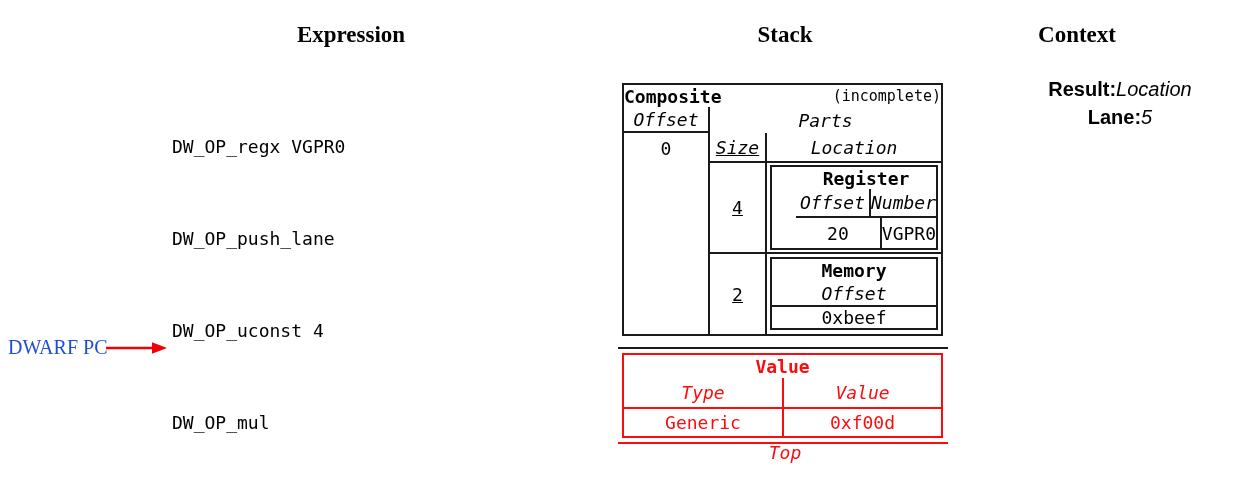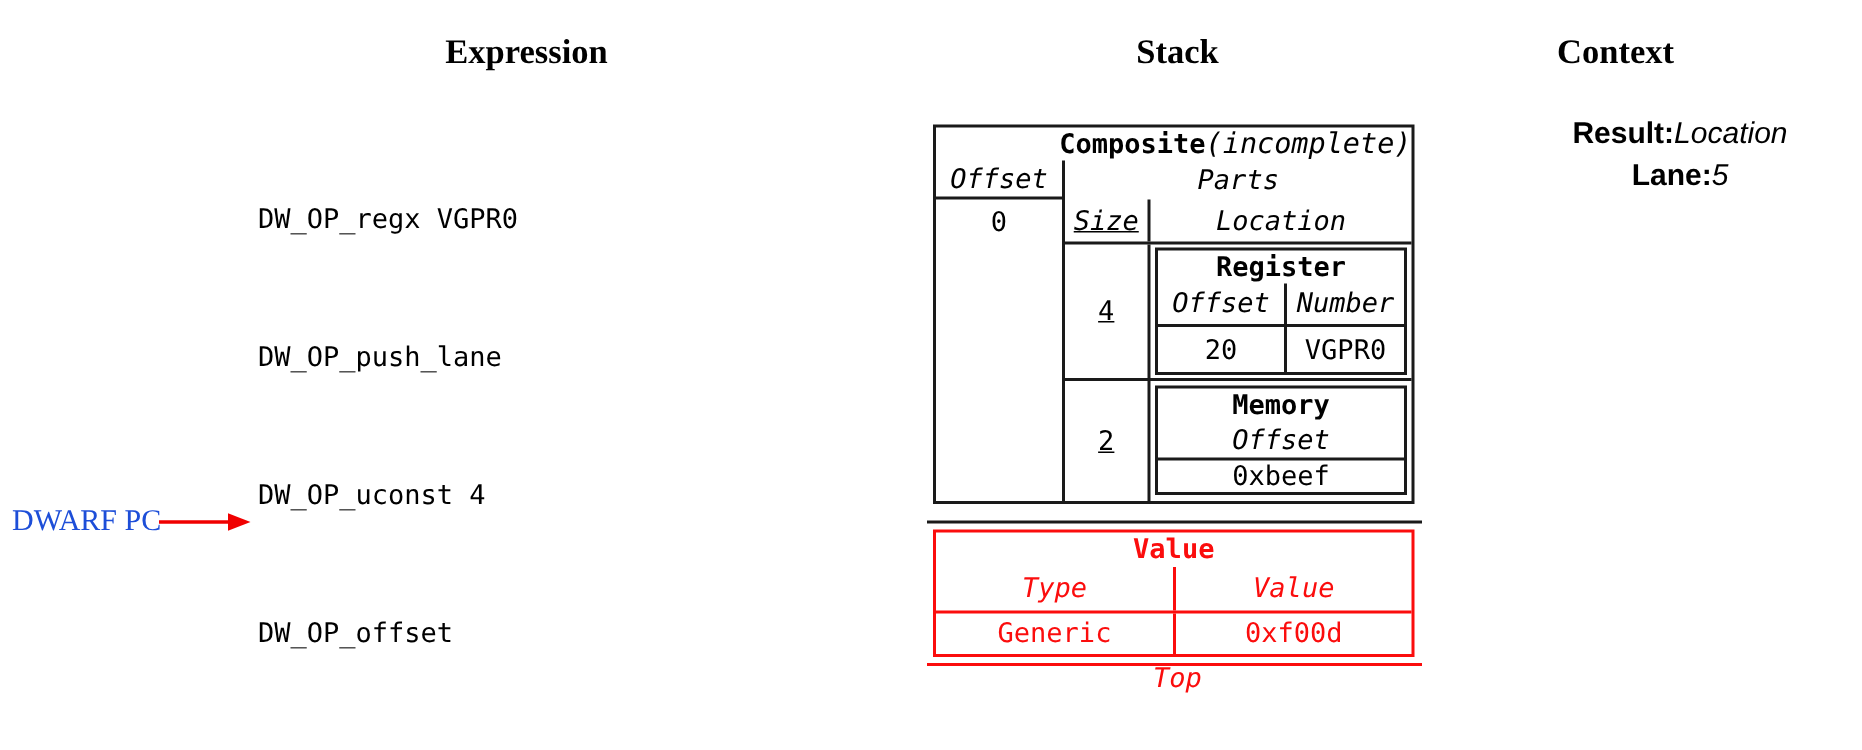--- a/index.html
+++ b/index.html
@@ -14,36 +14,36 @@
   
   #pc-label{left:8px;top:336px;font-family:"Liberation Serif",serif;font-size:20px;color:#1d4ed8;line-height:22px;}
   #pc-arrow{left:106px;top:340px;}
   
   .cell{display:flex;align-items:center;justify-content:center;}
   .it{font-style:italic;}
   .bd{font-weight:bold;}
   
   #composite{left:622px;top:83px;width:321px;height:253px;border:2px solid #1a1a1a;
              box-sizing:border-box;display:flex;flex-direction:column;font-size:18px;}
-  .ct-title{height:22px;display:flex;align-items:center;justify-content:flex-end;}
-  .ct-sub{font-size:19px;font-style:italic;}
+  .ct-title{height:22px;display:flex;align-items:center;justify-content:space-between;}
+  .ct-sub{font-size:15px;}
   .ct-main{display:flex;flex:1;}
   .ct-offset-col{width:84px;border-right:2px solid #1a1a1a;display:flex;flex-direction:column;}
   .ct-offset-h{height:24px;border-bottom:2px solid #1a1a1a;}
   .ct-offset-v{height:30px;}
   .ct-parts-col{flex:1;display:flex;flex-direction:column;}
   .ct-parts-h{height:26px;}
   .ct-subhdr{height:28px;border-bottom:2px solid #1a1a1a;display:flex;}
   .ct-part1{height:89px;border-bottom:2px solid #1a1a1a;display:flex;}
   .ct-part2{flex:1;display:flex;}
   .ct-size{width:55px;border-right:2px solid #1a1a1a;text-decoration:underline;}
   .ct-loc{flex:1;display:flex;justify-content:center;}
   
   .loc-table{border:2px solid #1a1a1a;box-sizing:border-box;width:168px;display:flex;flex-direction:column;}
-  #register{height:85px;margin-top:2px;}
+  #register{height:85px;margin-top:2px;padding-left:24px;}
   #memory{height:73px;margin-top:3px;}
   .lt-title{height:22px;}
   .rt-hdr{height:27px;border-bottom:2px solid #1a1a1a;display:flex;}
   .rt-val{flex:1;display:flex;}
   .rt-c1{width:84px;border-right:2px solid #1a1a1a;}
   .rt-c2{flex:1;}
   .mt-hdr{height:24px;border-bottom:2px solid #1a1a1a;}
   .mt-val{flex:1;}
   
   .sep{left:618px;width:330px;height:2px;}
@@ -69,20 +69,21 @@
 <div id="canvas">
 
   <div class="abs col-header" style="left:251px;top:22px;">Expression</div>
   <div class="abs col-header" style="left:685px;top:22px;">Stack</div>
   <div class="abs col-header" style="left:977px;top:22px;">Context</div>
 
   <div class="abs" id="expr-list">
     <div>DW_OP_regx VGPR0</div>
     <div>DW_OP_push_lane</div>
     <div>DW_OP_uconst 4</div>
+    <div>DW_OP_mul</div>
     <div>DW_OP_offset</div>
     
     
     
     
     
     
     
   </div>
 

